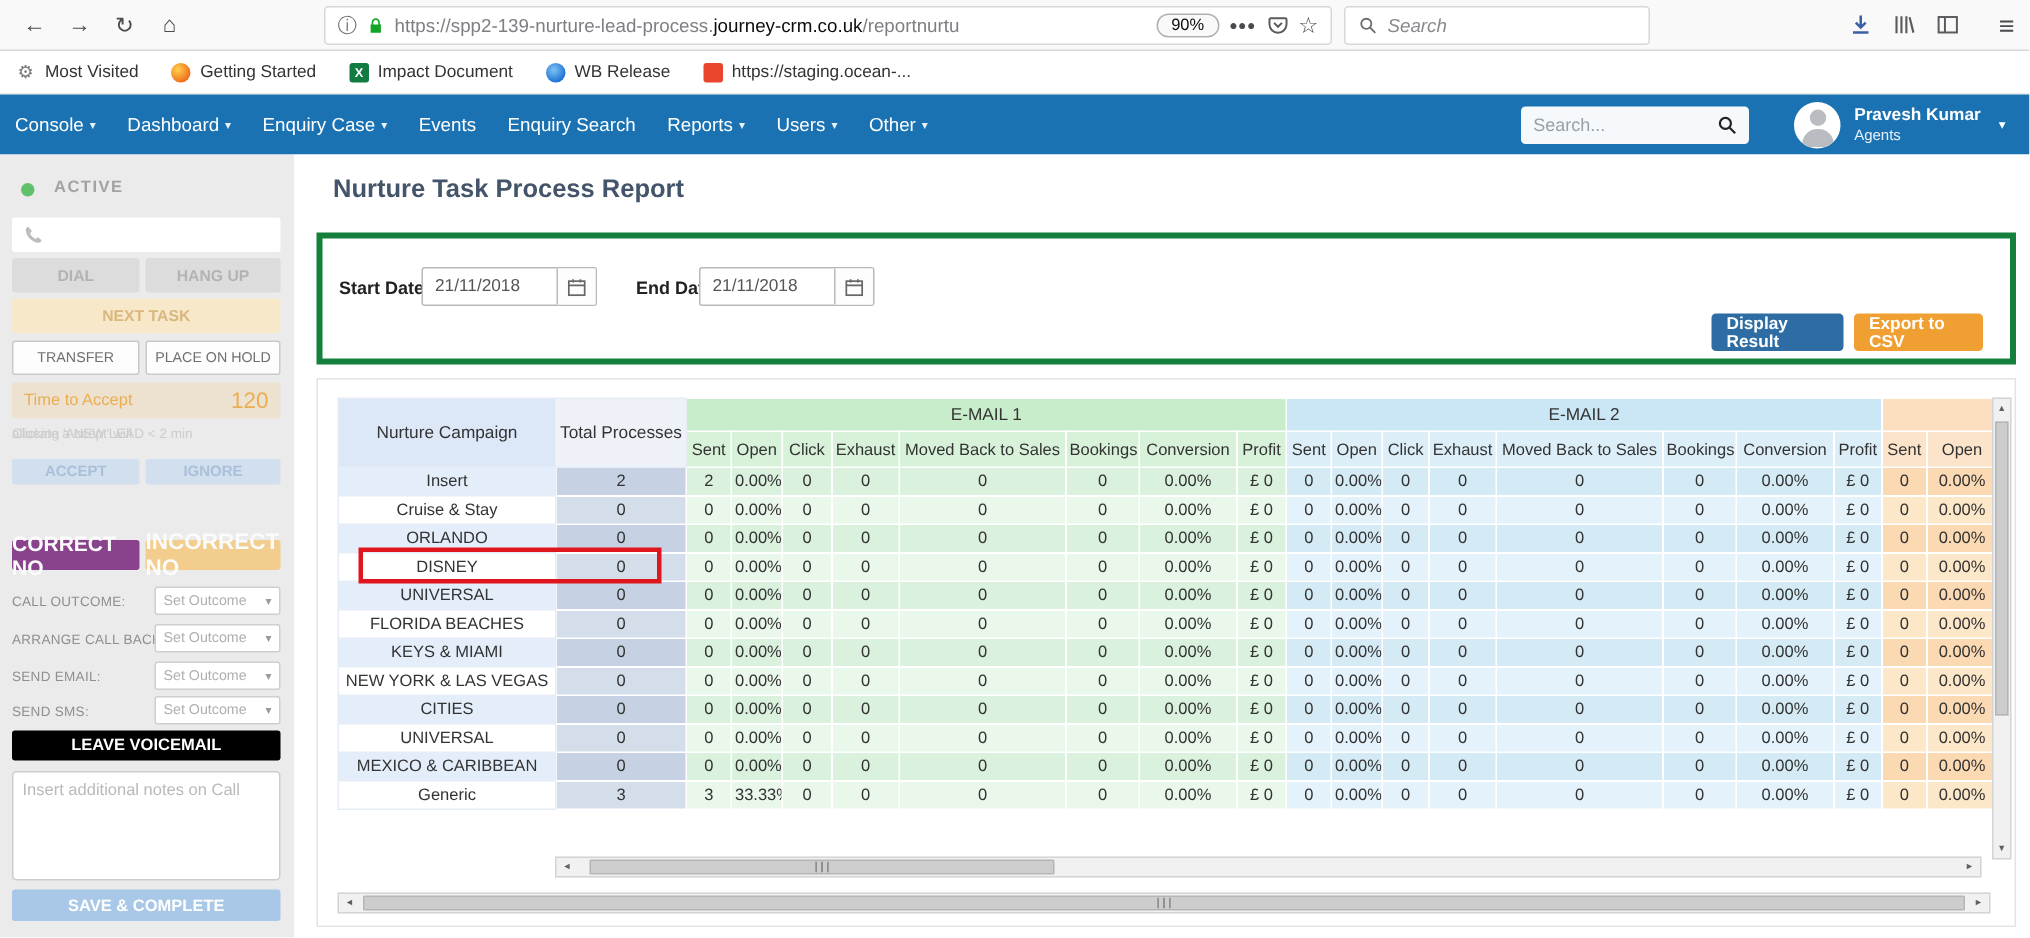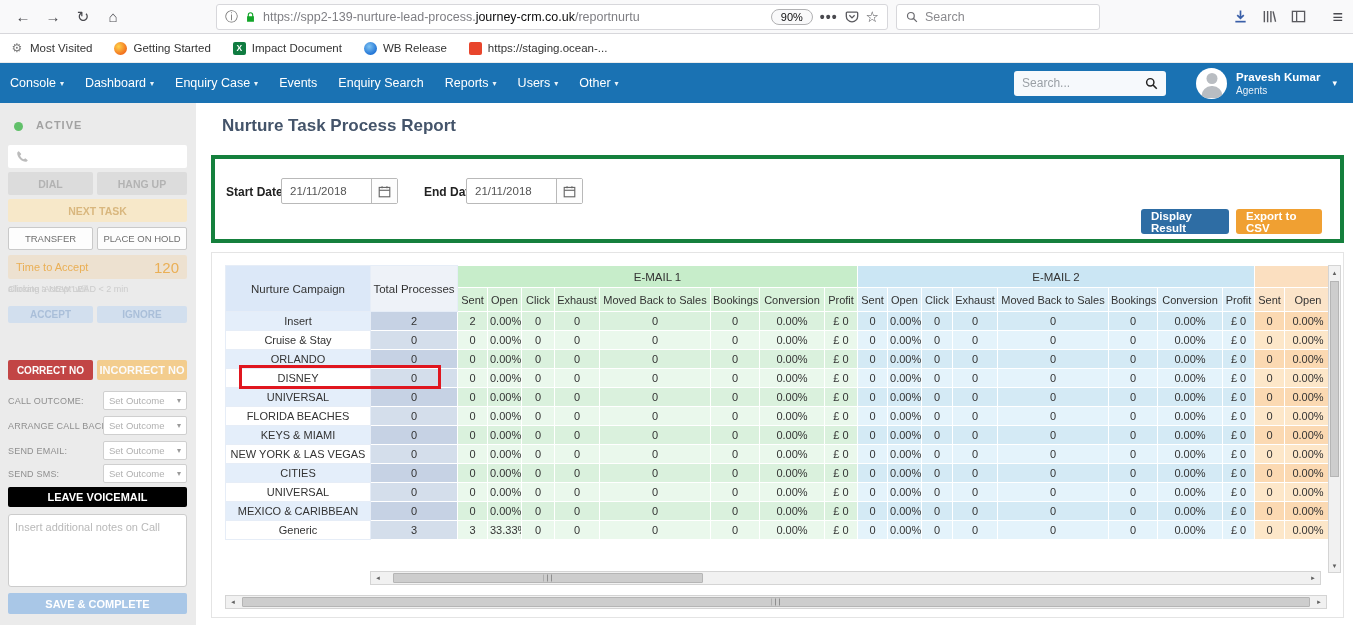--- a/index.html
+++ b/index.html
@@ -11,21 +11,21 @@
   .tbtn{width:30px;height:28px;display:flex;align-items:center;justify-content:center;font-size:15px;color:#4a4a4f;border-radius:3px;cursor:default}
   .urlbar{margin-left:88px;width:672px;height:26px;background:#fff;border:1px solid #d7d7db;border-radius:3px;display:flex;align-items:center;padding:0 8px;gap:7px}
   .info-i{color:#737373;font-size:13px}
   .urltext{flex:1;font-size:12.5px;white-space:nowrap;overflow:hidden}
   .urltext .dim{color:#7e7e83}
   .urltext .host{color:#0c0c0d}
   .zoom-pill{border:1px solid #b1b1b3;background:#f9f9fa;border-radius:10px;padding:1px 9px;font-size:11px;color:#0c0c0d}
   .pa-dots{color:#4a4a4f;font-size:14px;font-weight:bold;letter-spacing:1px}
   .star{color:#4a4a4f;font-size:15px}
   .searchbar{margin-left:8px;width:204px;height:26px;background:#fff;border:1px solid #d7d7db;border-radius:3px;display:flex;align-items:center;padding:0 9px;gap:7px}
-  .searchbar .ph{color:#8a8a8e;font-size:12.5px}
+  .searchbar .ph{font-style:italic;color:#8a8a8e;font-size:12.5px}
   .right-icons{margin-left:auto;display:flex;align-items:center;gap:14px;padding-right:2px}
   .menu-glyph{font-size:18px;color:#4a4a4f;line-height:1}
   .gap-r{margin-left:12px}
 
   
   .bookmarks{position:absolute;top:34px;left:0;right:0;height:29px;background:#fff;display:flex;align-items:center;padding:0 10px;gap:22px;border-bottom:1px solid #ececec}
   .bm{display:flex;align-items:center;gap:6px;font-size:11.5px;color:#333}
   .bm-ico{width:14px;height:14px;display:flex;align-items:center;justify-content:center;border-radius:2px;font-size:12px;color:#7a7a7a}
   .ico-fx{width:13px;height:13px;border-radius:50%;background:radial-gradient(circle at 35% 35%,#ffd24a,#f2701e 70%)}
   .ico-xl{width:13px;height:13px;background:#107c41;color:#fff;font-size:8.5px;font-weight:bold;display:flex;align-items:center;justify-content:center;border-radius:2px}
@@ -62,22 +62,22 @@
   .b-next{left:8px;top:96px;width:179px;height:23px;background:#f7e8c9;color:#d9b77e}
   .b-transfer{left:8px;top:124px;width:85px;height:23px;background:#fdfdfd;border:1px solid #c9c9c9;color:#6f6f6f;font-size:9.5px;font-weight:normal}
   .b-hold{left:97px;top:124px;width:90px;height:23px;background:#fdfdfd;border:1px solid #c9c9c9;color:#6f6f6f;font-size:9.5px;font-weight:normal}
   .time-box{left:8px;top:152px;width:179px;height:24px;background:rgba(247,181,86,.18);border-radius:2px;display:flex;align-items:center;justify-content:space-between;padding:0 8px}
   .time-box span{position:static}
   .tt-label{color:#eaaf55;font-size:11px}
   .tt-val{color:#eaaf55;font-size:15px}
   .accept-note{left:8px;top:181px;width:179px;color:#cccccc;font-size:9px;text-align:center;line-height:1.3}
   .b-accept{left:8px;top:203px;width:85px;height:17px;background:#d2dfee;color:#aabfd9;font-size:10px}
   .b-ignore{left:97px;top:203px;width:90px;height:17px;background:#d2dfee;color:#aabfd9;font-size:10px}
-  .b-correct{left:8px;top:257px;width:85px;height:20px;background:#b91c1c;color:#fff;font-size:10px;opacity:.8}
-  .b-incorrect{left:97px;top:257px;width:90px;height:20px;background:#f5c678;color:#fff;font-size:11px;opacity:.8}
+  .b-correct{left:8px;top:257px;width:85px;height:20px;background:#701a75;color:#fff;font-size:14px;opacity:.8}
+  .b-incorrect{left:97px;top:257px;width:90px;height:20px;background:#f5c678;color:#fff;font-size:15px;opacity:.8}
   .o-label{color:#8f8f8f;font-size:9px;letter-spacing:.2px}
   .o-select{width:84px;height:19px;background:#fff;border:1px solid #cfcfcf;border-radius:2px;display:flex;align-items:center;justify-content:space-between;padding:0 5px}
   .o-select span{position:static;color:#b0b0b0;font-size:9.5px}
   .o-select .caret{color:#9a9a9a;font-size:8px}
   .b-voicemail{left:8px;top:384px;width:179px;height:20px;background:#000000;color:#fff;font-size:11px}
   .notes{left:8px;top:411px;width:179px;height:73px;background:#fff;border:1px solid #cccccc;border-radius:3px;font-family:"Liberation Sans",sans-serif;font-size:11px;color:#555;padding:6px;resize:none}
   .notes::placeholder{color:#b9b9b9}
   .b-save{left:8px;top:490px;width:179px;height:21px;background:#a9c7e7;color:#fff;font-size:11px}
 
   

